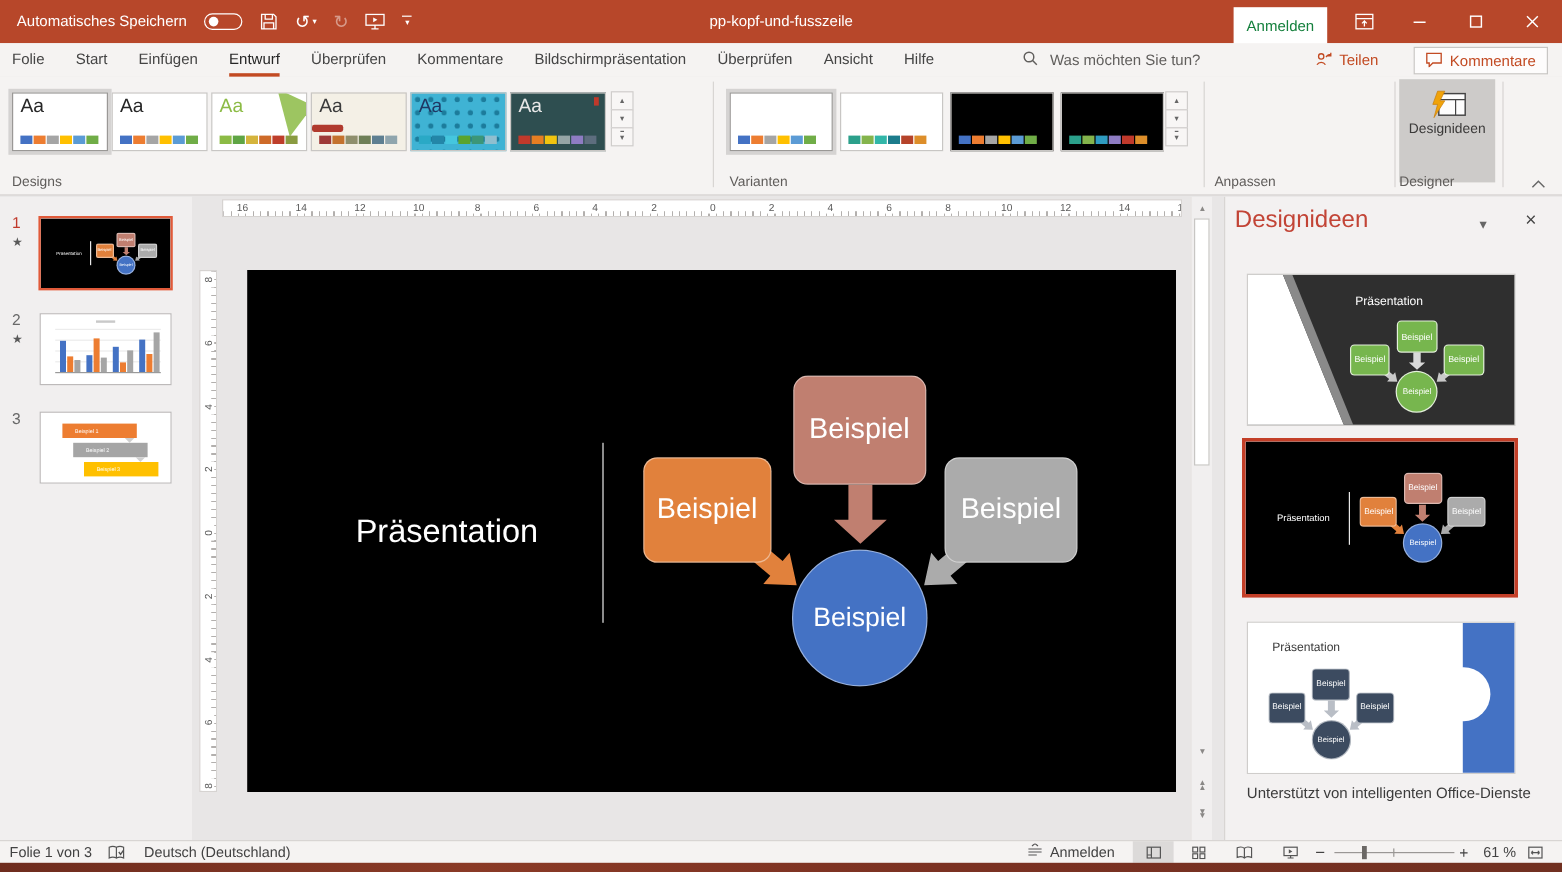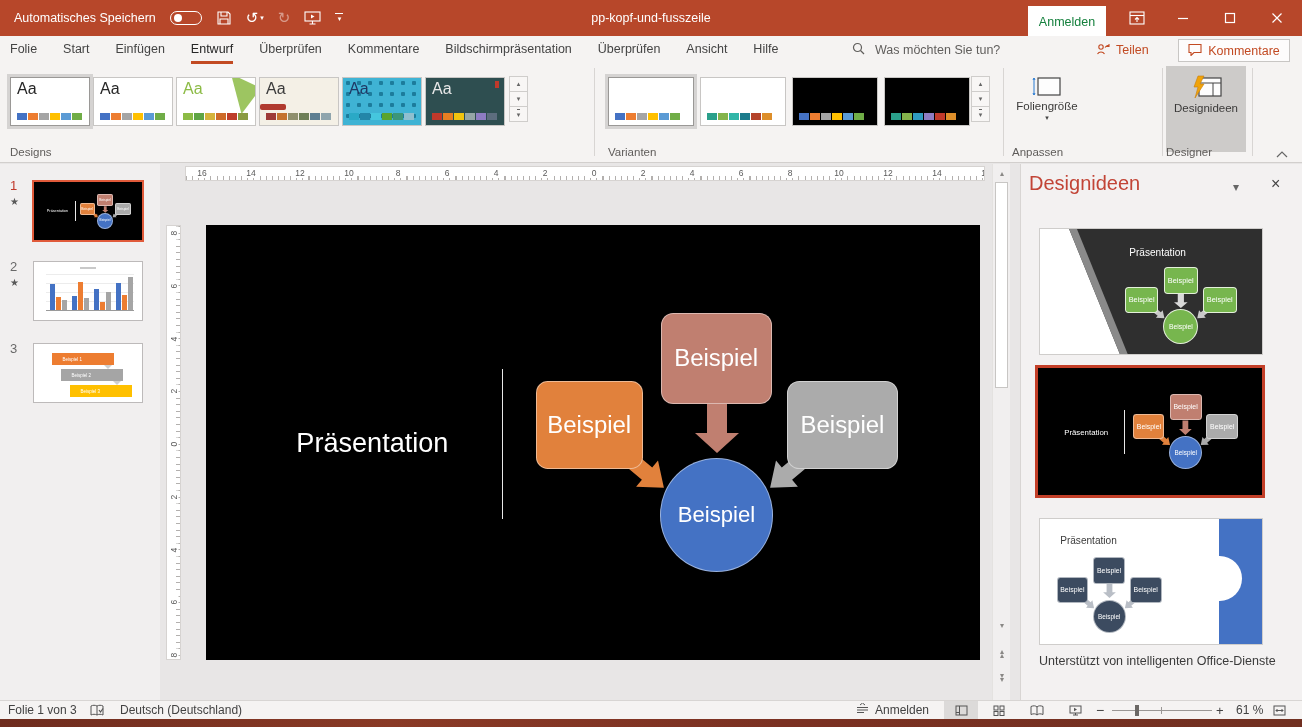--- a/index.html
+++ b/index.html
@@ -324,30 +324,20 @@
       <div class="gab">
           <span>▾</span>
         </div>
       <div class="gab">
           <span class="bar">▾</span>
         </div>
     </div>
     <div class="glabel" style="left:608px;width:382px">Varianten</div>
     <div class="gsep" style="left:1003px"></div>
 
-    <div class="bigbtn" style="left:1012px;width:70px">
-      <span class="ict">
-        <svg width="30" height="26" viewBox="0 0 30 26">
-            <rect x="6" y="4" width="22" height="17" fill="#FDFDFD" stroke="#444" stroke-width="1.2"></rect>
-            <path d="M2 4 v17 M1 6 l1 -2 1 2 M1 19 l1 2 1 -2" fill="none" stroke="#2B7CD3" stroke-width="1"></path>
-          </svg>
-      </span>
-      <span>Foliengröße</span>
-      <span style="font-size:7px;color:#444;margin-top:2px">▾</span>
-    </div>
     <div class="gsep" style="left:1162px"></div>
 
     <div class="bigbtn" style="left:1166px;width:80px;height:86px;background:#CDCBC9;padding-top:2px">
       <span class="ict">
         <svg width="34" height="28" viewBox="0 0 34 28">
             <rect x="10" y="4" width="22" height="18" fill="#FDFDFD" stroke="#444" stroke-width="1.2"></rect>
             <path d="M10 9 h22 M24 9 v13" stroke="#444" stroke-width="1"></path>
             <path d="M9 2 l-4 11 h4 l-3 11 9 -14 h-4 l4 -8 z" fill="#F0A30A" stroke="#C87E0A" stroke-width=".6"></path>
           </svg>
       </span>

